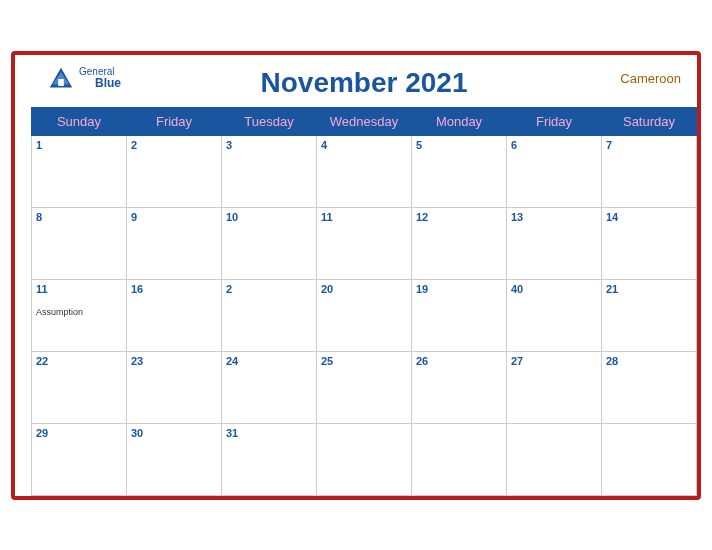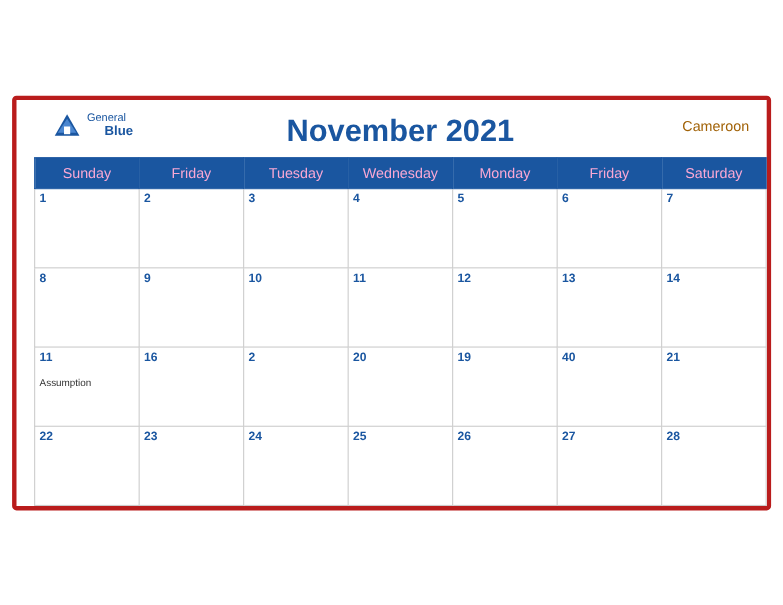--- a/index.html
+++ b/index.html
@@ -223,15 +223,30 @@
           <td>
             <span class="day-number">26</span>
           </td>
           <td>
             <span class="day-number">27</span>
           </td>
           <td>
             <span class="day-number">28</span>
           </td>
         </tr>
+        <tr>
+          <td>
+            <span class="day-number">29</span>
+          </td>
+          <td>
+            <span class="day-number">30</span>
+          </td>
+          <td>
+            <span class="day-number">31</span>
+          </td>
+          <td class="empty-cell"></td>
+          <td class="empty-cell"></td>
+          <td class="empty-cell"></td>
+          <td class="empty-cell"></td>
+        </tr>
       </tbody>
   </table>
 </div>
 
 </body></html>

